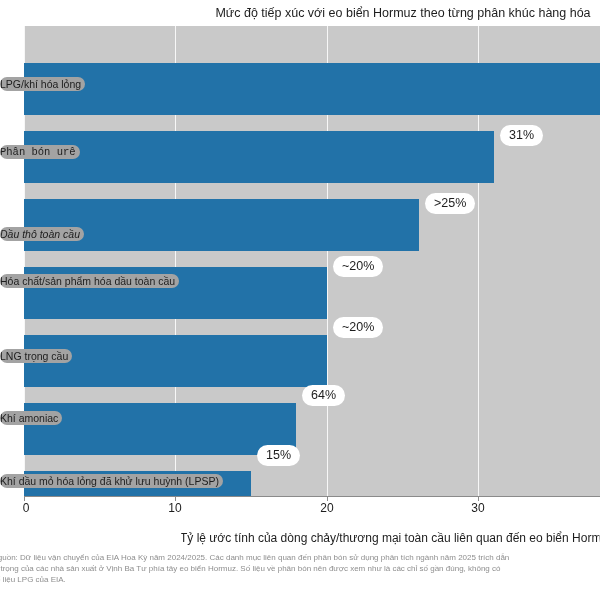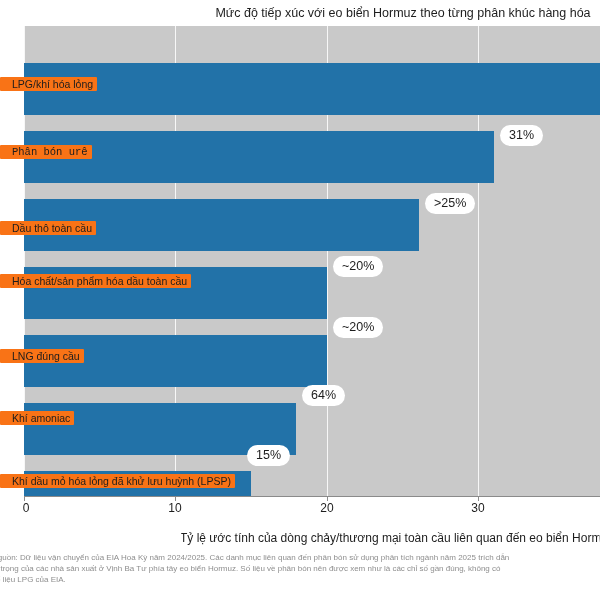--- a/index.html
+++ b/index.html
@@ -79,23 +79,23 @@
     left: 0;
     width: 34px;
     color: #1d1d1d;
     font-size: 10.5px;
     line-height: 12px;
     text-align: right;
   }
 
   .ycat .pill {
     display: inline-block;
-    background: #f97316;
-    border-radius: 1px;
-    padding: 1px 4px 1px 12px;
+    background: #a3a3a3;
+    border-radius: 7px;
+    padding: 1px 4px 1px 0;
     white-space: nowrap;
     overflow: hidden;
   }
 
   
   .datalabel {
     position: absolute;
     background: #ffffff;
     border-radius: 11px;
     color: #1d1d1d;
@@ -202,37 +202,37 @@
     <div class="bar" style="top:309px; width:303px;"></div>
     <div class="bar" style="top:377px; width:272px;"></div>
     <div class="bar" style="top:445px; width:227px;"></div>
   </div>
 
   <div class="datalabel" style="left:500px; top:125px;">31%</div>
   <div class="datalabel" style="left:425px; top:193px;">&gt;25%</div>
   <div class="datalabel" style="left:333px; top:256px;">~20%</div>
   <div class="datalabel" style="left:333px; top:317px;">~20%</div>
   <div class="datalabel" style="left:302px; top:385px;">64%</div>
-  <div class="datalabel" style="left:247px; top:445px;">15%</div>
+  <div class="datalabel" style="left:257px; top:445px;">15%</div>
 
   <div class="ylabels">
     <div class="ycat" style="top:51px;">
       <span class="pill">LPG/khí hóa lỏng</span>
     </div>
     <div class="ycat" style="top:119px;font-family:Liberation Mono, monospace;">
       <span class="pill">Phân bón urê</span>
     </div>
-    <div class="ycat" style="top:195px;">
+    <div class="ycat" style="top:201px;font-style:italic;">
       <span class="pill">Dầu thô toàn cầu</span>
     </div>
     <div class="ycat" style="top:248px;text-decoration:underline;">
       <span class="pill">Hóa chất/sản phẩm hóa dầu toàn cầu</span>
     </div>
     <div class="ycat" style="top:323px;">
-      <span class="pill">LNG đúng cầu</span>
+      <span class="pill">LNG trọng cầu</span>
     </div>
     <div class="ycat" style="top:385px;">
       <span class="pill">Khí amoniac</span>
     </div>
     <div class="ycat" style="top:448px;">
       <span class="pill">Khí dầu mỏ hóa lỏng đã khử lưu huỳnh (LPSP)</span>
     </div>
   </div>
 
   <div class="xaxis">

